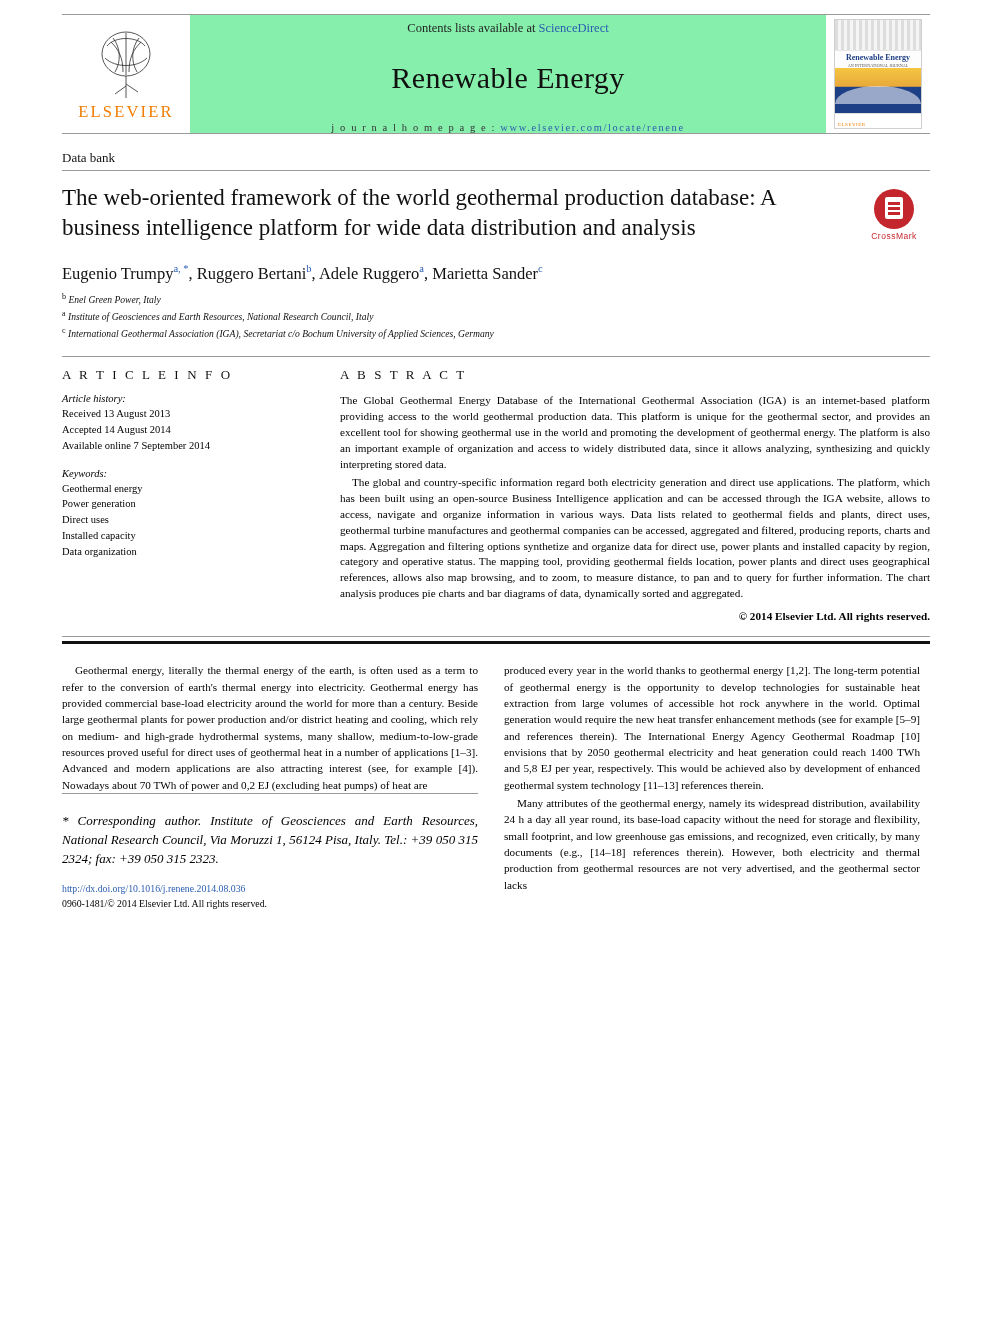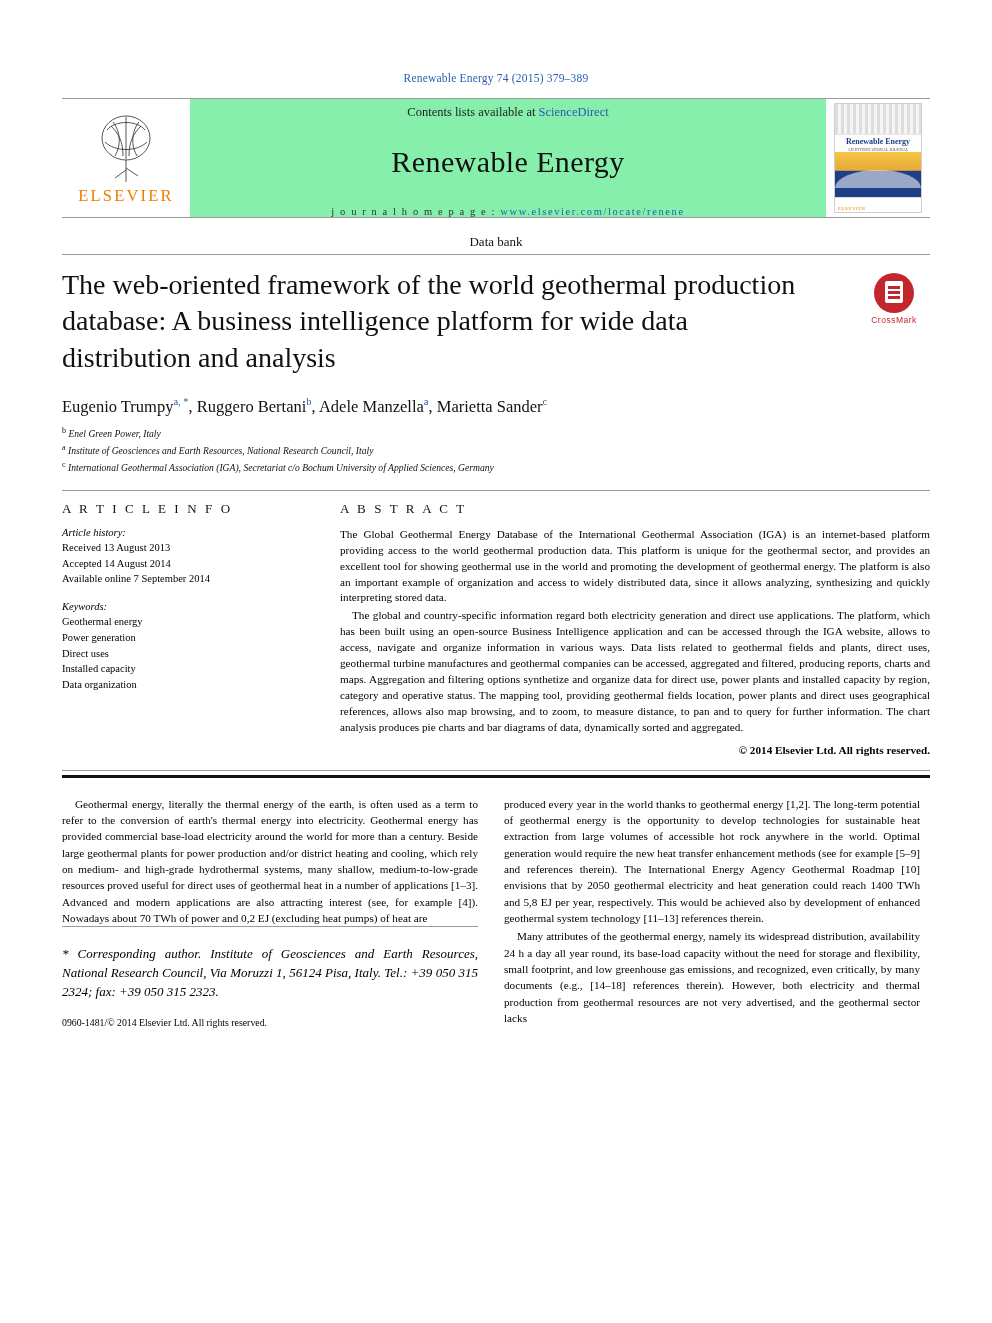--- a/index.html
+++ b/index.html
@@ -100,25 +100,24 @@
   .cover .cv-logo { position:absolute; bottom:1px; left:3px; color:#f07d00; font-size:5px; letter-spacing:.5px;}
 
   
   .section-label {
     margin: 16px 62px 0 62px;
     font-size: 13px;
     font-family: "Liberation Serif", serif;
     color: #111;
     padding-bottom: 4px;
     border-bottom: 1px solid #9a9a9a;
-    text-align: center;
   }
   .title-block { margin: 12px 62px 0 62px; position: relative; }
   .art-title {
-    font-size: 28px;
+    font-size: 23px;
     line-height: 1.30;
     color: #111;
     width: 760px;
     font-family: "Liberation Serif", serif;
   }
   .crossmark {
     position: absolute; right: 0; top: 6px;
     width: 72px; text-align: center;
   }
   .cm-circle {
@@ -190,21 +189,20 @@
   }
   .footnote .em { font-style: italic; }
   .doi-block { margin-top: 14px; font-size: 9.8px; line-height:1.5;}
   .doi-block .doi { color:#2a5db0; }
 </style>
 </head>
 <body>
 
 <div class="page">
 
-  <div class="journal-ref">Renewable Energy 74 (2015) 379–389</div>
 
   <div class="masthead">
 
     <div class="elsevier-box">
       <svg class="elsevier-tree" viewBox="0 0 66 72">
         <g fill="none" stroke="#2b2b2b" stroke-width="0.8">
           <ellipse cx="33" cy="26" rx="24" ry="22"></ellipse>
           <path d="M33 48 L33 70"></path>
           <path d="M33 58 L22 66 M33 56 L45 64"></path>
           <path d="M14 18 C22 8, 44 8, 52 18"></path>
@@ -250,21 +248,21 @@
     <div class="art-title">The web-oriented framework of the world geothermal production database: A business intelligence platform for wide data distribution and analysis</div>
     <div class="crossmark">
       <div class="cm-circle"></div>
       <div class="cm-label">CrossMark</div>
     </div>
   </div>
 
   <div class="authors">
     <span>Eugenio Trumpy</span><sup>a, *</sup>,
     <span>Ruggero Bertani</span><sup>b</sup>,
-    <span>Adele Manzella</span><sup>a</sup>,
+    <span>Adele Ruggero</span><sup>a</sup>,
     <span>Marietta Sander</span><sup>c</sup>
   </div>
 
   <div class="affils">
     <div><sup>b</sup> <span>Enel Green Power, Italy</span></div>
     <div><sup>a</sup> <span>Institute of Geosciences and Earth Resources, National Research Council, Italy</span></div>
     <div><sup>c</sup> <span>International Geothermal Association (IGA), Secretariat c/o Bochum University of Applied Sciences, Germany</span></div>
   </div>
 
   <div class="ia-wrap">
@@ -296,20 +294,21 @@
 
   <div class="body-cols">
     <div class="bcol">
       <p class="bp indent">Geothermal energy, literally the thermal energy of the earth, is often used as a term to refer to the conversion of earth's thermal energy into electricity. Geothermal energy has provided commercial base-load electricity around the world for more than a century. Beside large geothermal plants for power production and/or district heating and cooling, which rely on medium- and high-grade hydrothermal systems, many shallow, medium-to-low-grade resources proved useful for direct uses of geothermal heat in a number of applications [1–3]. Advanced and modern applications are also attracting interest (see, for example [4]). Nowadays about 70 TWh of power and 0,2 EJ (excluding heat pumps) of heat are</p>
 
       <div class="footnote">
         <span class="em">* Corresponding author. Institute of Geosciences and Earth Resources, National Research Council, Via Moruzzi 1, 56124 Pisa, Italy. Tel.: +39 050 315 2324; fax: +39 050 315 2323.</span>
       </div>
 
       <div class="doi-block">
+        <div class="doi">http://dx.doi.org/10.1016/j.renene.2014.08.036</div>
         <div>0960-1481/© 2014 Elsevier Ltd. All rights reserved.</div>
       </div>
     </div>
 
     <div class="bcol">
       <p class="bp">produced every year in the world thanks to geothermal energy [1,2]. The long-term potential of geothermal energy is the opportunity to develop technologies for sustainable heat extraction from large volumes of accessible hot rock anywhere in the world. Optimal generation would require the new heat transfer enhancement methods (see for example [5–9] and references therein). The International Energy Agency Geothermal Roadmap [10] envisions that by 2050 geothermal electricity and heat generation could reach 1400 TWh and 5,8 EJ per year, respectively. This would be achieved also by development of enhanced geothermal system technology [11–13] references therein.</p>
       <p class="bp indent" style="margin-top:2px;">Many attributes of the geothermal energy, namely its widespread distribution, availability 24 h a day all year round, its base-load capacity without the need for storage and flexibility, small footprint, and low greenhouse gas emissions, and recognized, even critically, by many documents (e.g., [14–18] references therein). However, both electricity and thermal production from geothermal resources are not very advertised, and the geothermal sector lacks</p>
     </div>
   </div>
 

